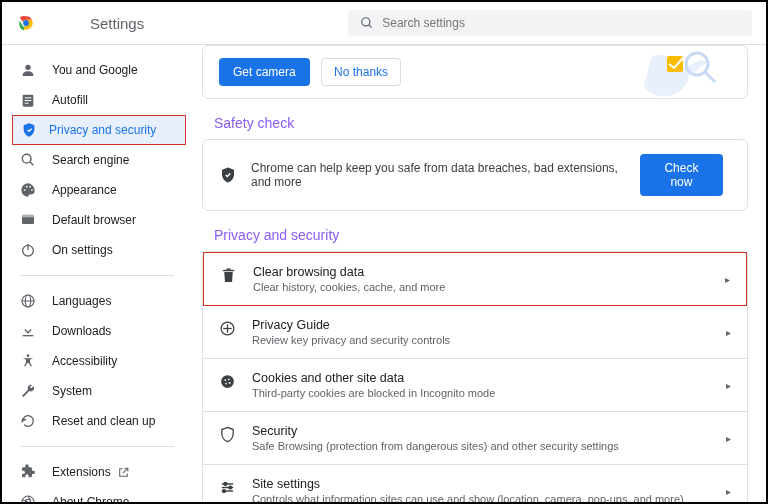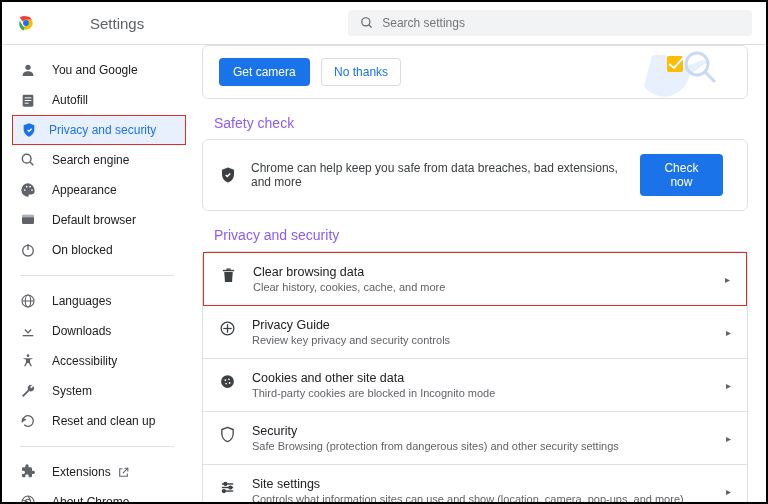--- a/index.html
+++ b/index.html
@@ -128,21 +128,21 @@
         </span>
       <span>Default browser</span>
     </div>
     <div class="side-item">
       <span class="icn">
           <svg width="16" height="16" viewBox="0 0 24 24" fill="none" stroke="#5f6368" stroke-width="2">
             <circle cx="12" cy="13" r="8"></circle>
             <line x1="12" y1="3" x2="12" y2="12"></line>
           </svg>
         </span>
-      <span>On blocked</span>
+      <span>On settings</span>
     </div>
     <div class="divider"></div>
     <div class="side-item">
       <span class="icn">
           <svg width="16" height="16" viewBox="0 0 24 24" fill="none" stroke="#5f6368" stroke-width="1.6">
             <circle cx="12" cy="12" r="9"></circle>
             <ellipse cx="12" cy="12" rx="4" ry="9"></ellipse>
             <line x1="3" y1="12" x2="21" y2="12"></line>
           </svg>
         </span>

